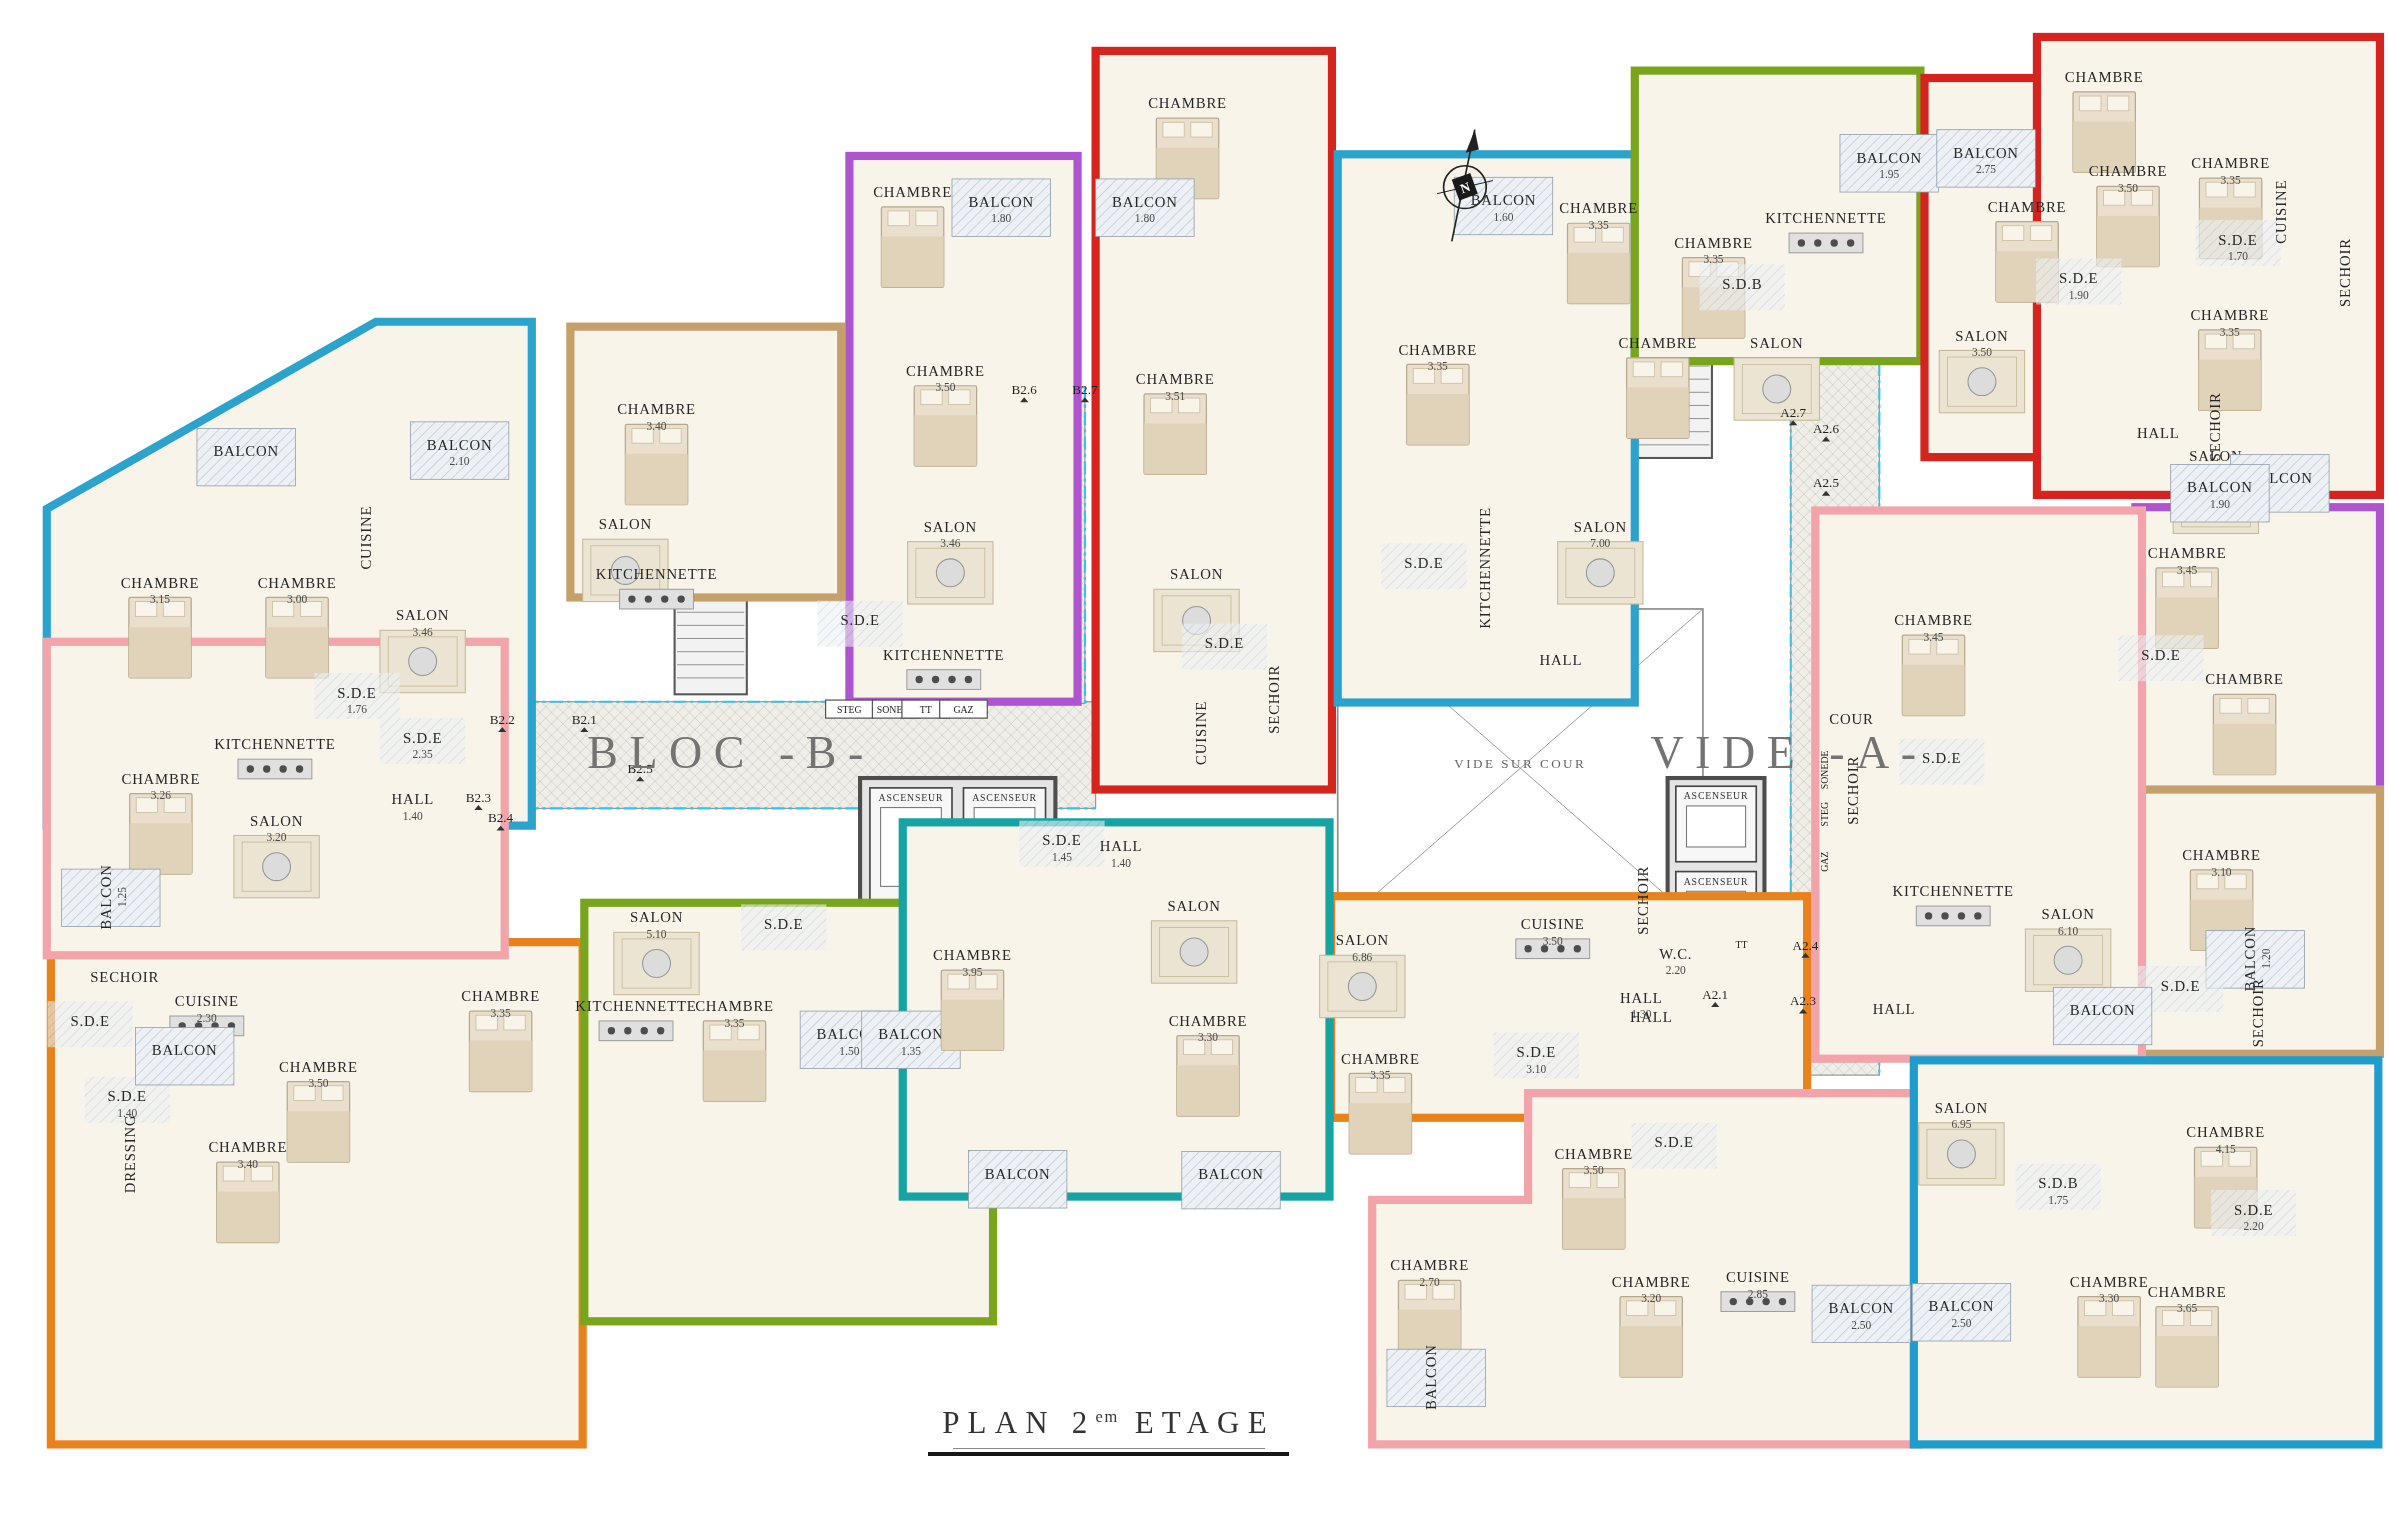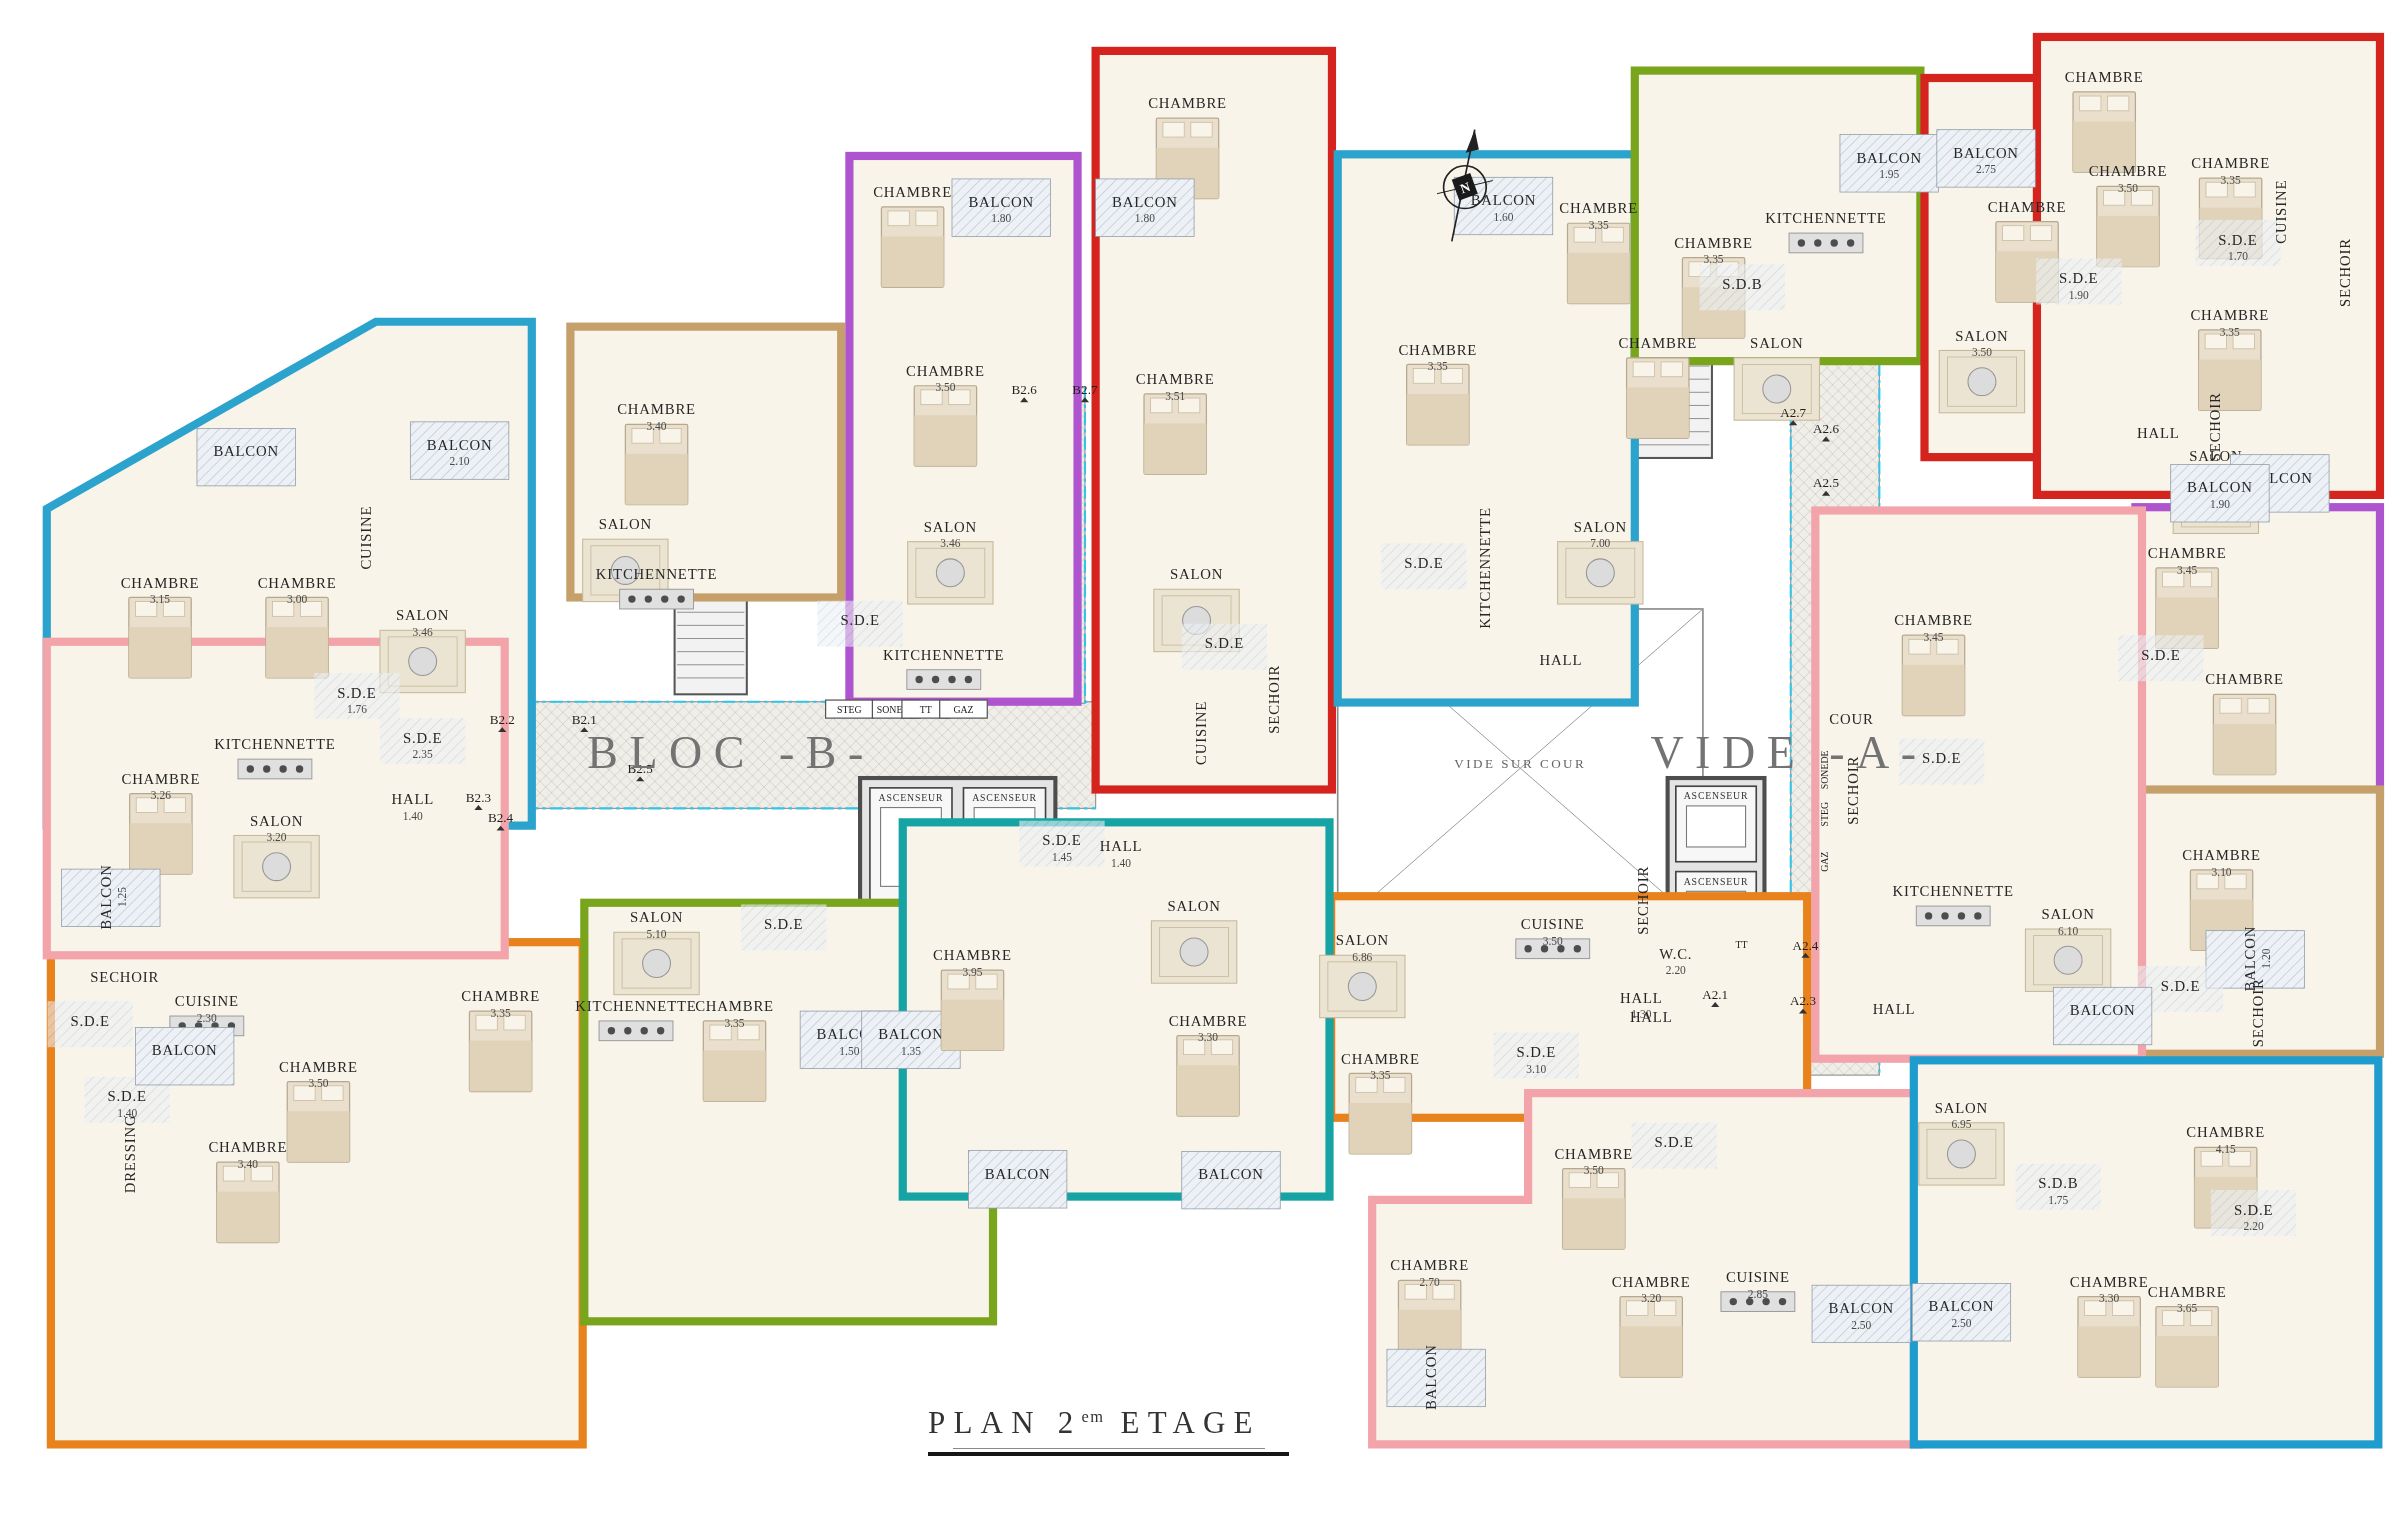--- a/index.html
+++ b/index.html
@@ -2,21 +2,21 @@
 <html style="font-size:13px"><head>
 <meta charset="utf-8">
 <style>
   html,body{margin:0;padding:0;background:#ffffff;}
   body{width:2389px;height:1538px;position:relative;overflow:hidden;
        font-family:"Liberation Serif", serif;}
   #plan{position:absolute;left:0;top:0;width:2389px;height:1538px;}
   svg{position:absolute;left:0;top:0;}
   .overlay{position:absolute;color:#2e2e2e;}
   .bloc-label{font-size:46px;letter-spacing:11.5px;color:#737373;text-align:center;width:312px;}
-  .title-wrap{left:928px;top:1405px;width:361px;}
+  .title-wrap{left:928px;top:1405px;width:361px;text-align:center;}
   .title-text{font-size:31px;letter-spacing:8.2px;color:#333;}
   .title-text sup{font-size:16.4px;letter-spacing:1.6px;}
   .rule-thin{height:1.6px;background:#8a8a8a;width:312px;margin:6.6px auto 2.5px auto;}
   .rule-thick{height:4.1px;background:#161616;width:361px;margin:0 auto;}
   text{font-family:"Liberation Serif", serif;}
   .room{font-size:18px;fill:#262626;letter-spacing:1px;}
   .dim{font-size:14px;fill:#4a4a4a;}
   .unit{font-size:16px;fill:#1f1f1f;}
   .util{font-size:12px;fill:#222;}
   .asc{font-size:12px;fill:#333;letter-spacing:1px;}

